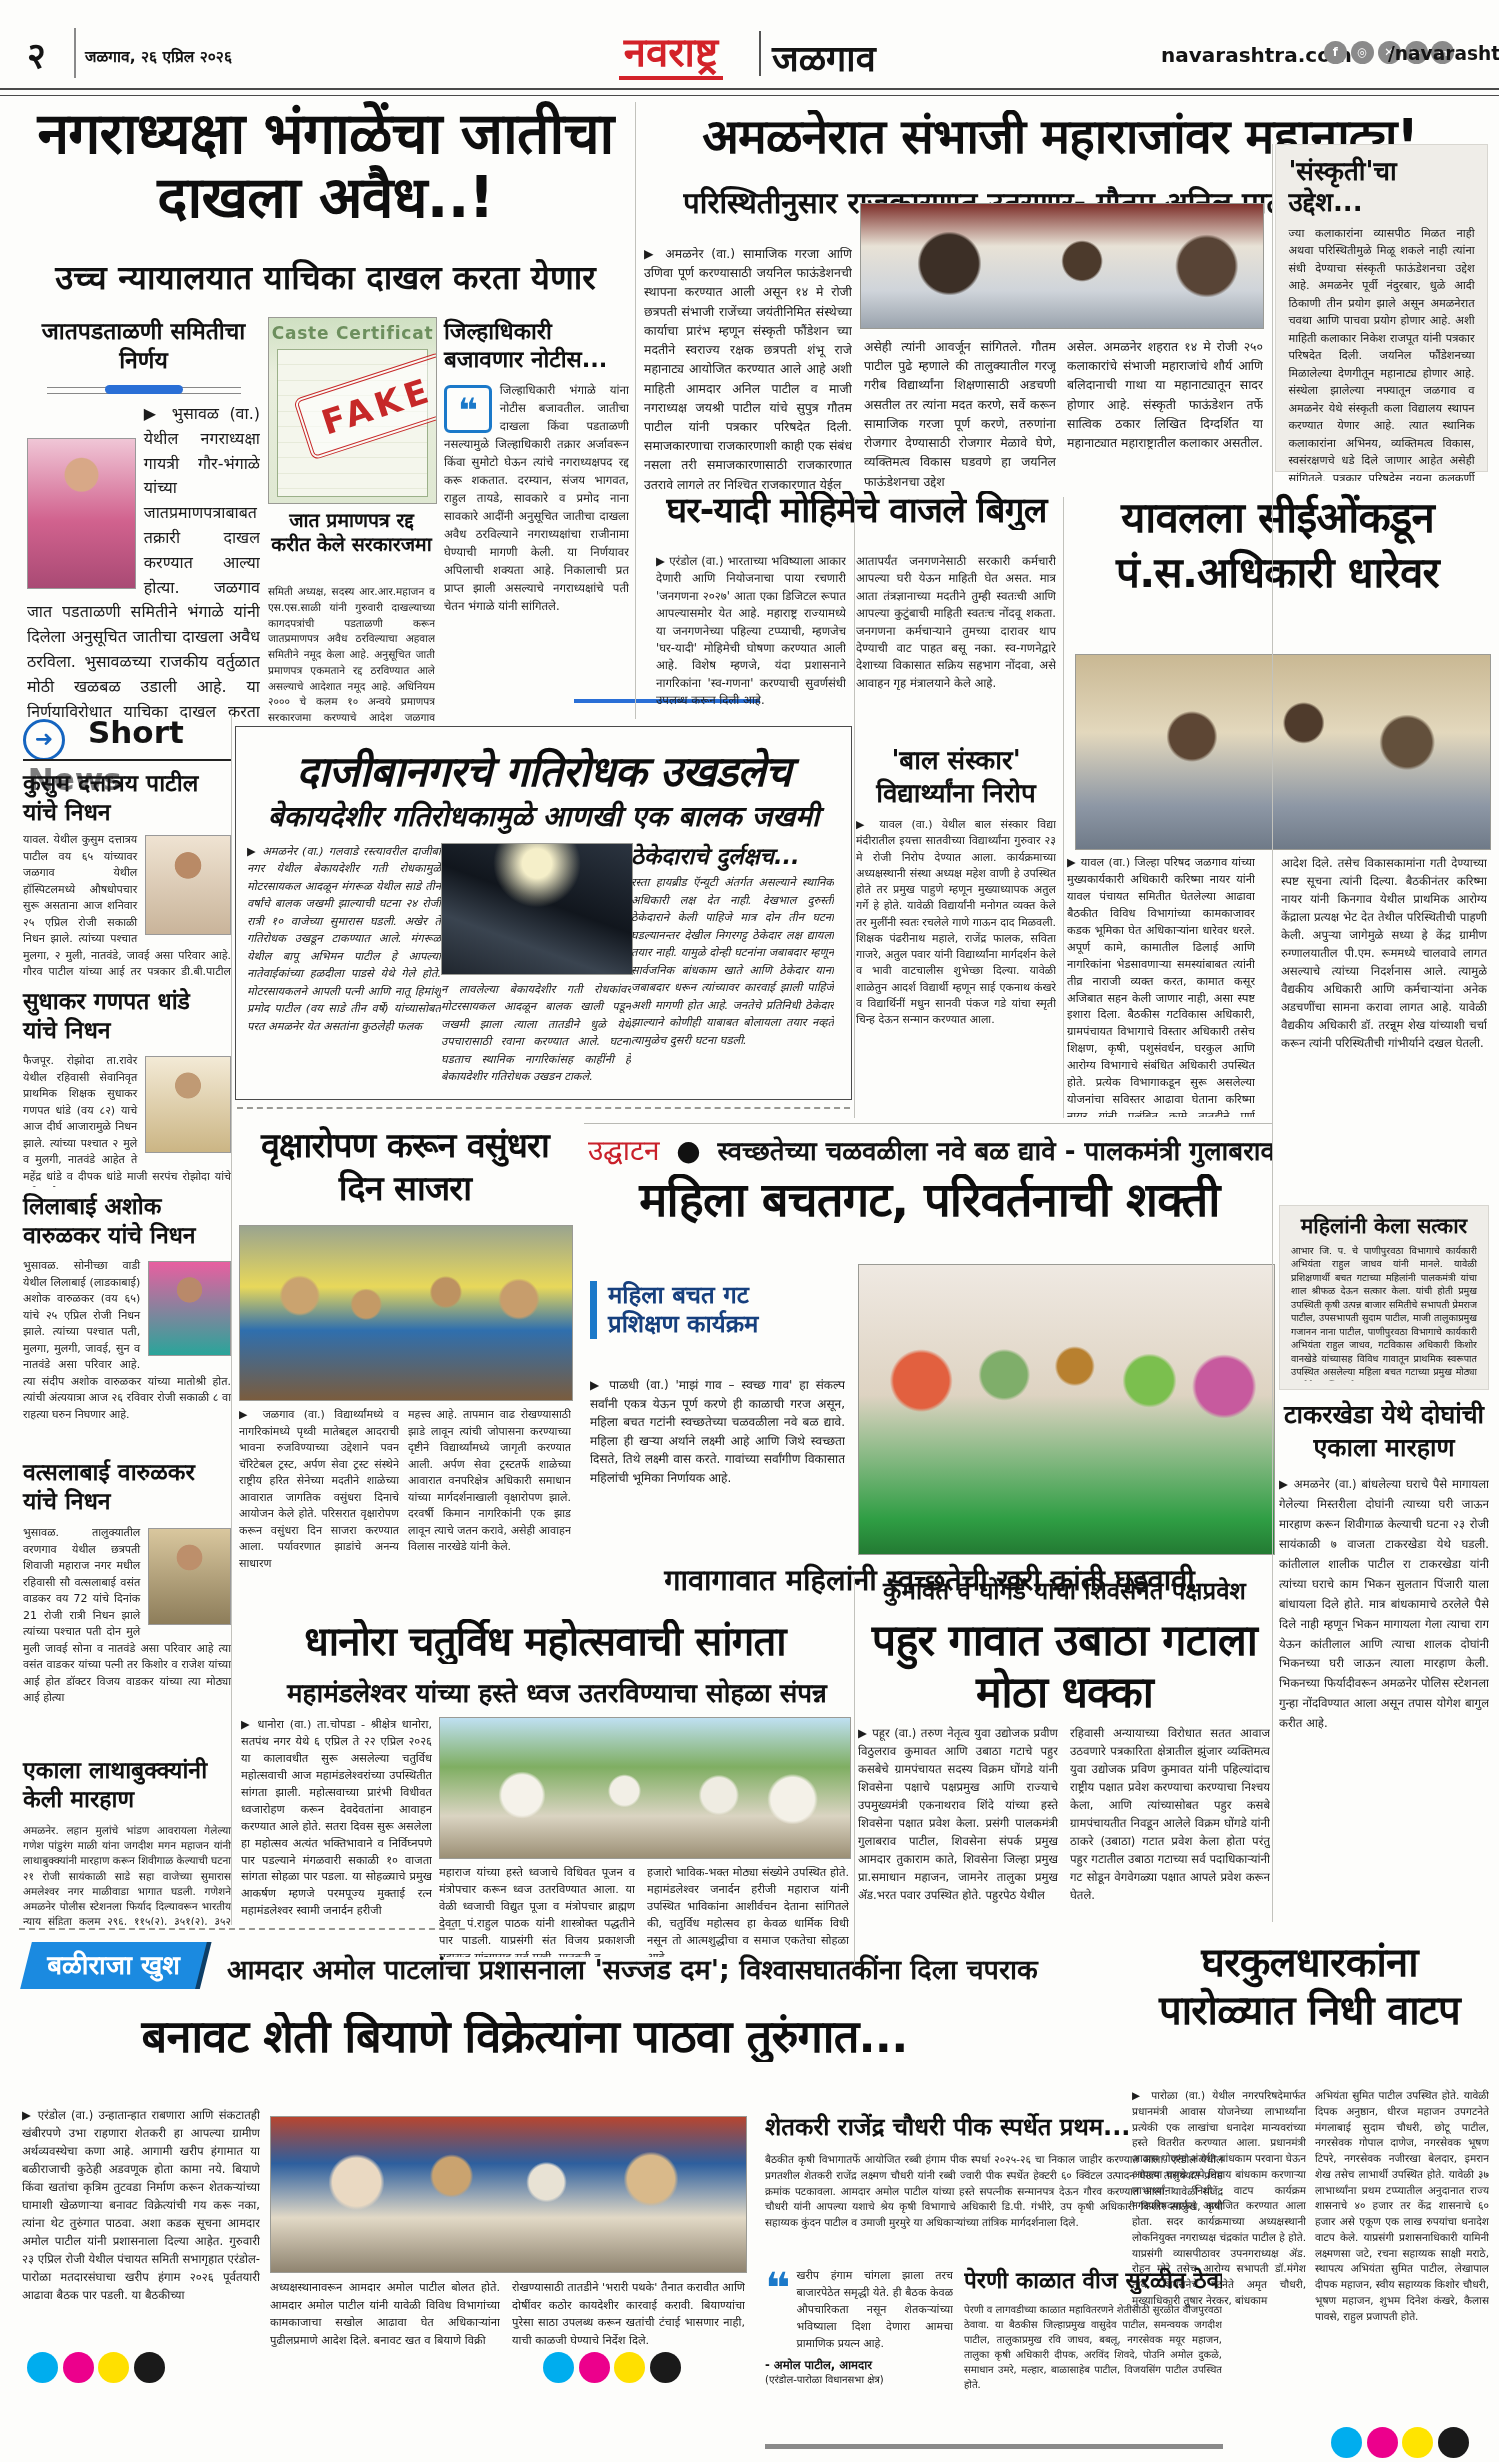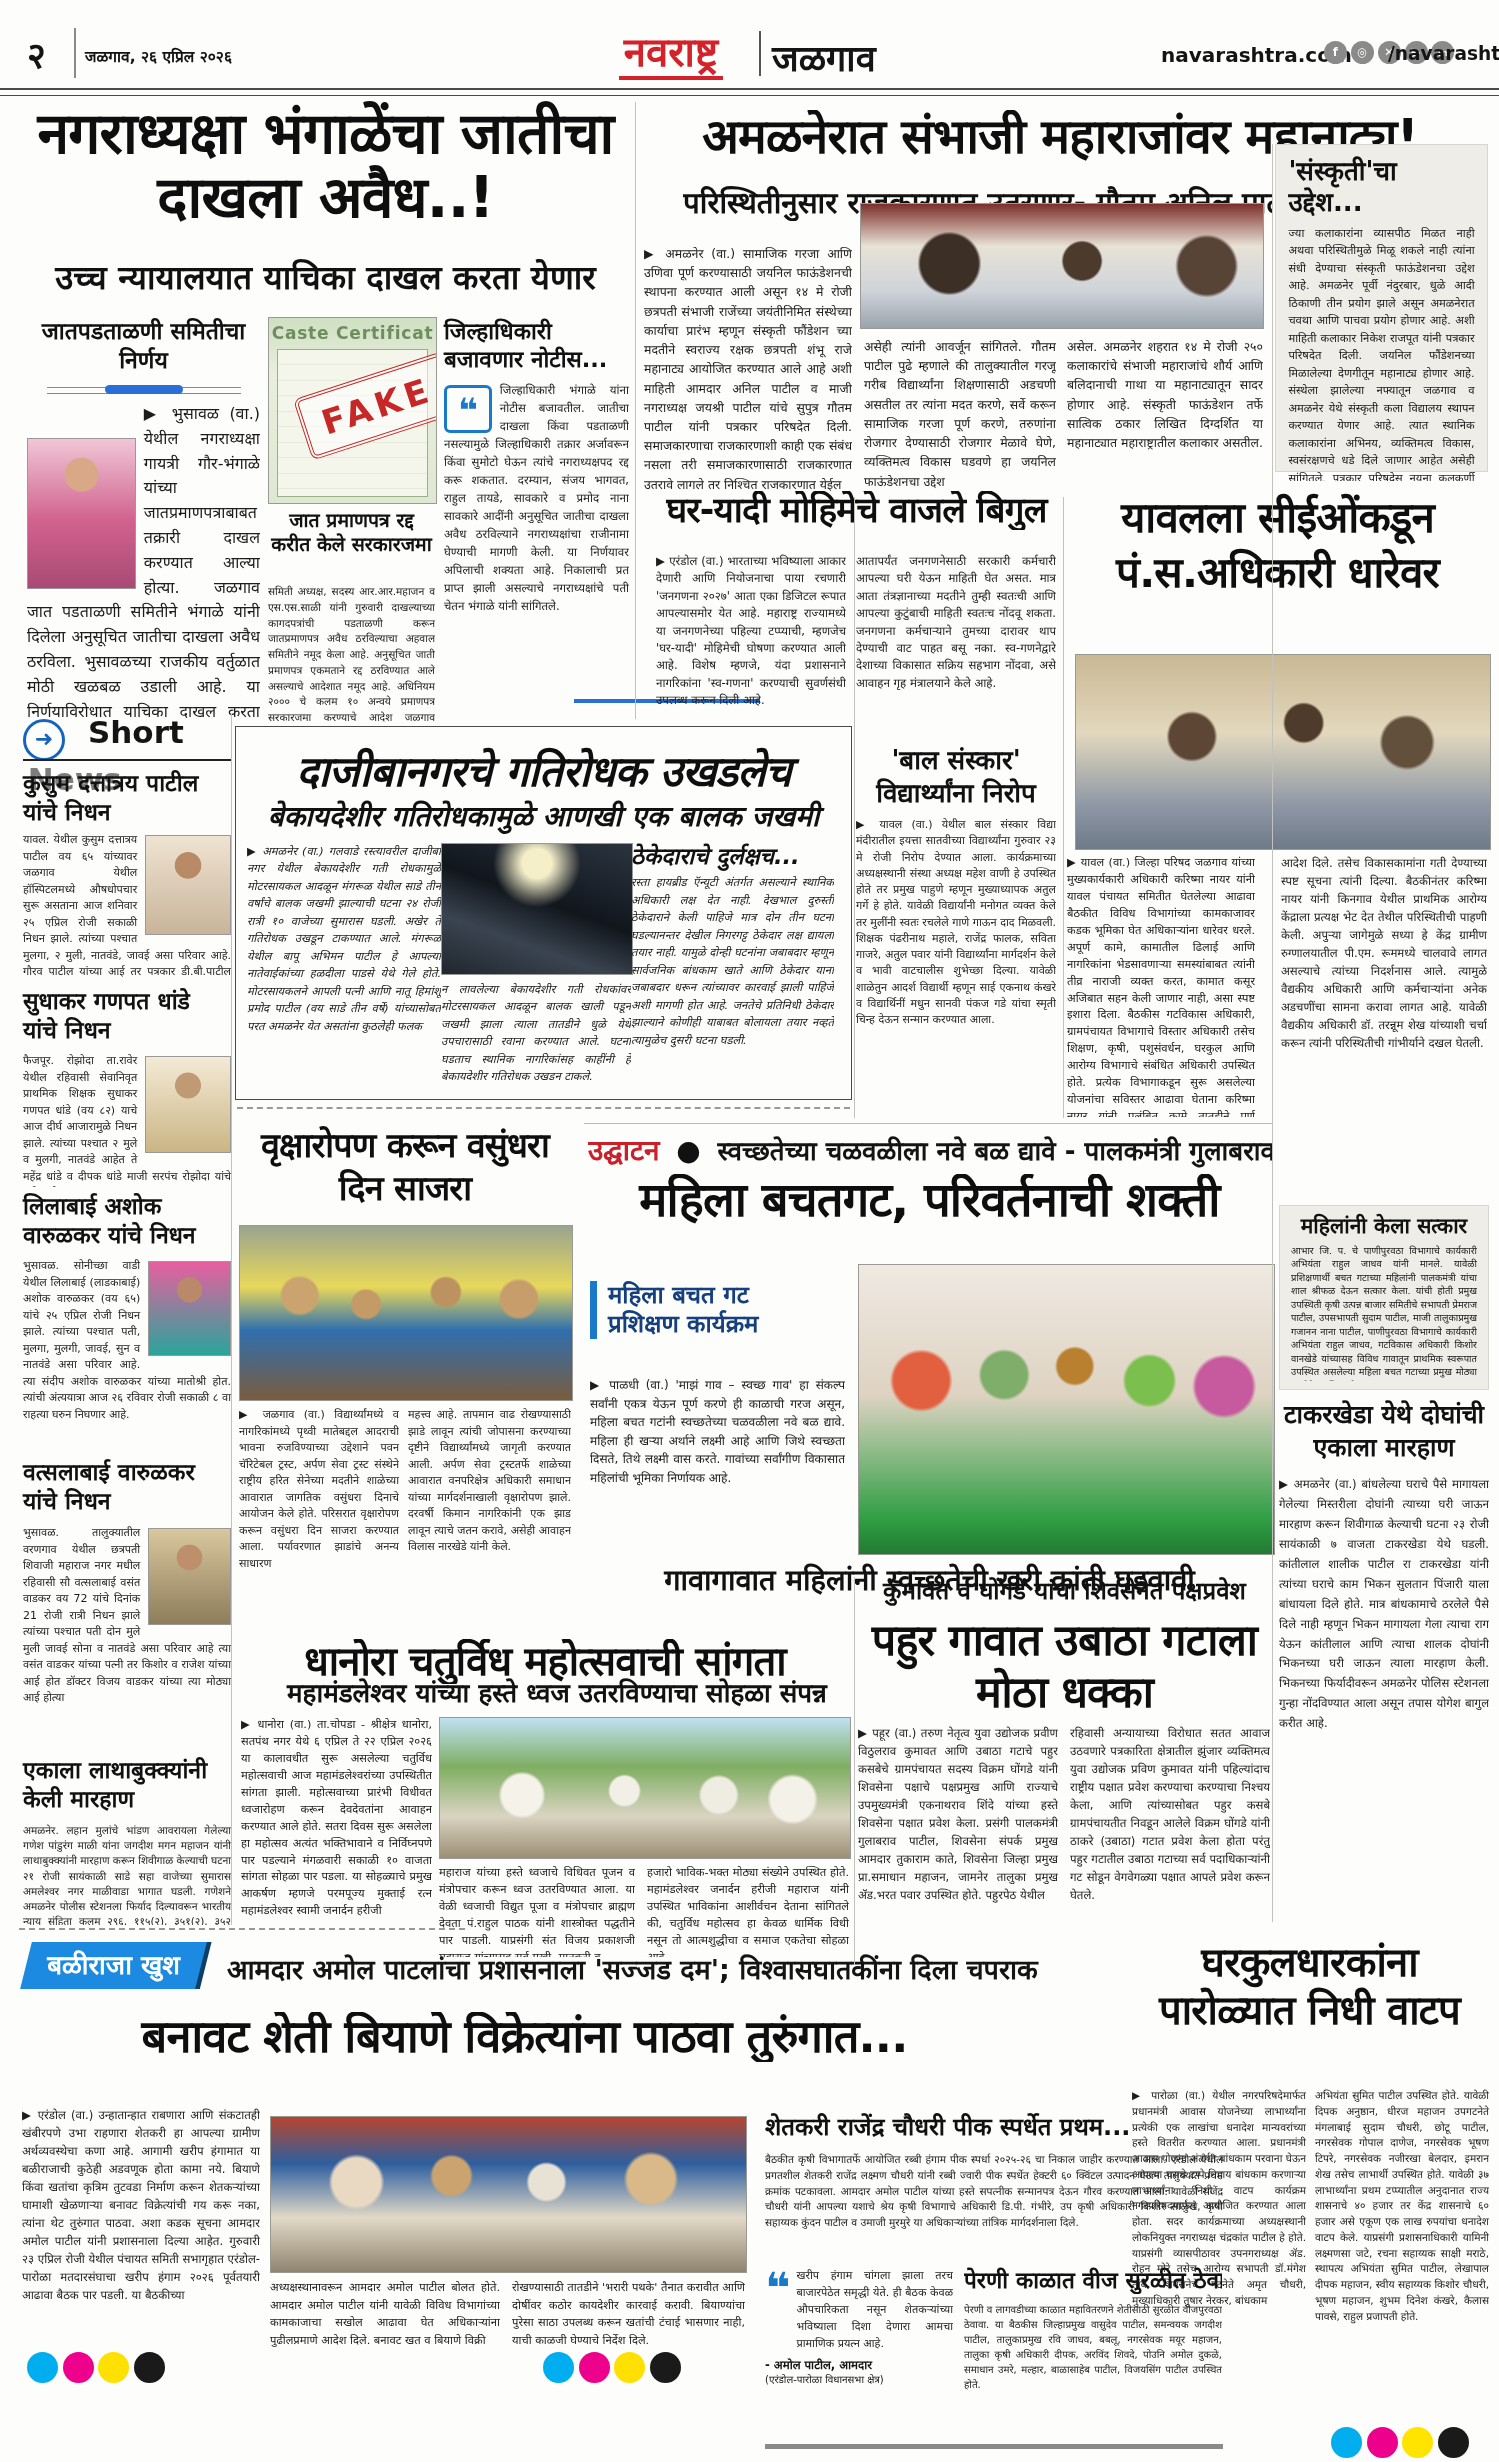--- a/index.html
+++ b/index.html
@@ -159,42 +159,42 @@
   <div class="abs sub ctr" style="left:856px;top:744px;width:200px;font-size:26px;line-height:1.25;">'बाल संस्कार' विद्यार्थ्यांना निरोप</div>
   <div class="abs body" style="left:856px;top:817px;width:200px;height:301px;font-size:11px;line-height:1.48;">▶ यावल (वा.) येथील बाल संस्कार विद्या मंदीरातील इयत्ता सातवीच्या विद्यार्थ्यांना गुरुवार २३ मे रोजी निरोप देण्यात आला. कार्यक्रमाच्या अध्यक्षस्थानी संस्था अध्यक्ष महेश वाणी हे उपस्थित होते तर प्रमुख पाहुणे म्हणून मुख्याध्यापक अतुल गर्गे हे होते. यावेळी विद्यार्यांनी मनोगत व्यक्त केले तर मुलींनी स्वतः रचलेले गाणे गाऊन दाद मिळवली. शिक्षक पंढरीनाथ महाले, राजेंद्र फालक, सविता गाजरे, अतुल पवार यांनी विद्यार्थ्यांना मार्गदर्शन केले व भावी वाटचालीस शुभेच्छा दिल्या. यावेळी शाळेतुन आदर्श विद्यार्थी म्हणून साई एकनाथ कंखरे व विद्यार्थिनीं मधुन सानवी पंकज गडे यांचा स्मृती चिन्ह देऊन सन्मान करण्यात आला.</div>
 
   <div class="abs hl ctr" style="left:239px;top:1124px;width:332px;font-size:34px;line-height:1.25;">वृक्षारोपण करून वसुंधरा दिन साजरा</div>
   <div class="abs ph" style="left:239px;top:1225px;width:332px;height:174px;background:radial-gradient(circle at 18% 40%,#caa36f 0 6%,transparent 7%),radial-gradient(circle at 38% 45%,#c49a66 0 6%,transparent 7%),radial-gradient(circle at 62% 38%,#bd9261 0 6%,transparent 7%),radial-gradient(circle at 84% 42%,#c79d6c 0 6%,transparent 7%),linear-gradient(180deg,#9aa48f 0%,#e8d85a 35%,#2f6fae 60%,#7a5c3e 100%);"></div>
   <div class="abs body" style="left:239px;top:1407px;width:160px;height:208px;font-size:11px;line-height:1.5;">▶ जळगाव (वा.) विद्यार्थ्यांमध्ये व नागरिकांमध्ये पृथ्वी मातेबद्दल आदराची भावना रुजविण्याच्या उद्देशाने पवन चॅरिटेबल ट्रस्ट, अर्पण सेवा ट्रस्ट संस्थेने राष्ट्रीय हरित सेनेच्या मदतीने शाळेच्या आवारात जागतिक वसुंधरा दिनाचे आयोजन केले होते. परिसरात वृक्षारोपण करून वसुंधरा दिन साजरा करण्यात आला. पर्यावरणात झाडांचे अनन्य साधारण</div>
   <div class="abs body" style="left:408px;top:1407px;width:163px;height:208px;font-size:11px;line-height:1.5;">महत्त्व आहे. तापमान वाढ रोखण्यासाठी झाडे लावून त्यांची जोपासना करण्याच्या दृष्टीने विद्यार्थ्यांमध्ये जागृती करण्यात आली. अर्पण सेवा ट्रस्टतर्फे शाळेच्या आवारात वनपरिक्षेत्र अधिकारी समाधान यांच्या मार्गदर्शनाखाली वृक्षारोपण झाले. दरवर्षी किमान नागरिकांनी एक झाड लावून त्याचे जतन करावे, असेही आवाहन विलास नारखेडे यांनी केले.</div>
 
   <div class="abs hrule" style="left:584px;top:1123px;width:689px;"></div>
   <div class="abs nowrap" style="left:588px;top:1130px;width:685px;font-size:28px;">
-    <span style="color:#c9202a;font-weight:700;">उद्घाटन</span>
+    <span style="color:#c9202a;font-weight:400;">उद्घाटन</span>
     <span style="color:#111;margin:0 7.8px;">●</span>
     <span class="kick" style="font-size:26px;">स्वच्छतेच्या चळवळीला नवे बळ द्यावे - पालकमंत्री गुलाबराव पाटील</span>
   </div>
   <div class="abs hl ctr nowrap" style="left:586px;top:1174px;width:687px;font-size:47px;">महिला बचतगट, परिवर्तनाची शक्ती</div>
   <div class="abs bluebar" style="left:590px;top:1281px;width:248px;">
     <div class="sub" style="font-size:24px;color:#163f7d;">महिला बचत गट</div>
     <div class="sub" style="font-size:24px;color:#163f7d;">प्रशिक्षण कार्यक्रम</div>
   </div>
   <div class="abs body" style="left:590px;top:1376px;width:255px;height:239px;font-size:12px;">▶ पाळधी (वा.) 'माझं गाव – स्वच्छ गाव' हा संकल्प सर्वांनी एकत्र येऊन पूर्ण करणे ही काळाची गरज असून, महिला बचत गटांनी स्वच्छतेच्या चळवळीला नवे बळ द्यावे. महिला ही खऱ्या अर्थाने लक्ष्मी आहे आणि जिथे स्वच्छता दिसते, तिथे लक्ष्मी वास करते. गावांच्या सर्वांगीण विकासात महिलांची भूमिका निर्णायक आहे.</div>
   <div class="abs ph" style="left:858px;top:1264px;width:415px;height:289px;background:radial-gradient(circle at 15% 40%,#e2603f 0 7%,transparent 8%),radial-gradient(circle at 35% 38%,#7fae6a 0 7%,transparent 8%),radial-gradient(circle at 52% 35%,#b8802f 0 6%,transparent 7%),radial-gradient(circle at 70% 40%,#7bbf4e 0 7%,transparent 8%),radial-gradient(circle at 88% 42%,#c75a9e 0 7%,transparent 8%),linear-gradient(180deg,#efe9e2 0%,#ded3c2 45%,#2f9e44 88%,#237a33 100%);"></div>
   <div class="abs sub ctr nowrap" style="left:586px;top:1563px;width:687px;font-size:29px;">गावागावात महिलांनी स्वच्छतेची खरी क्रांती घडवावी</div>
 
   <div class="abs graybox" style="left:1279px;top:1205px;width:210px;height:185px;padding:7.8px 11px;">
     <div class="sub ctr" style="font-size:21px;">महिलांनी केला सत्कार</div>
     <div class="body" style="font-size:9.5px;line-height:1.42;height:137px;margin-top:4.7px;">आभार जि. प. चे पाणीपुरवठा विभागाचे कार्यकारी अभियंता राहुल जाधव यांनी मानले. यावेळी प्रशिक्षणार्थी बचत गटाच्या महिलांनी पालकमंत्री यांचा शाल श्रीफळ देऊन सत्कार केला. यांची होती प्रमुख उपस्थिती कृषी उत्पन्न बाजार समितीचे सभापती प्रेमराज पाटील, उपसभापती सुदाम पाटील, माजी तालुकाप्रमुख गजानन नाना पाटील, पाणीपुरवठा विभागाचे कार्यकारी अभियंता राहुल जाधव, गटविकास अधिकारी किशोर वानखेडे यांच्यासह विविध गावातून प्राथमिक स्वरूपात उपस्थित असलेल्या महिला बचत गटाच्या प्रमुख मोठ्या संख्येने उपस्थित होत्या.</div>
   </div>
 
   <div class="abs sub ctr" style="left:1279px;top:1399px;width:210px;font-size:25px;line-height:1.3;">टाकरखेडा येथे दोघांची एकाला मारहाण</div>
   <div class="abs body" style="left:1279px;top:1475px;width:210px;height:450px;font-size:11.6px;line-height:1.72;">▶ अमळनेर (वा.) बांधलेल्या घराचे पैसे मागायला गेलेल्या मिस्तरीला दोघांनी त्याच्या घरी जाऊन मारहाण करून शिवीगाळ केल्याची घटना २३ रोजी सायंकाळी ७ वाजता टाकरखेडा येथे घडली. कांतीलाल शालीक पाटील रा टाकरखेडा यांनी त्यांच्या घराचे काम भिकन सुलतान पिंजारी याला बांधायला दिले होते. मात्र बांधकामाचे ठरलेले पैसे दिले नाही म्हणून भिकन मागायला गेला त्याचा राग येऊन कांतीलाल आणि त्याचा शालक दोघांनी भिकनच्या घरी जाऊन त्याला मारहाण केली. भिकनच्या फिर्यादीवरून अमळनेर पोलिस स्टेशनला गुन्हा नोंदविण्यात आला असून तपास योगेश बागुल करीत आहे.</div>
 
-  <div class="abs hl ctr nowrap" style="left:239px;top:1619px;width:612px;font-size:40px;margin-top:20px;">धानोरा चतुर्विध महोत्सवाची सांगता</div>
+  <div class="abs hl ctr nowrap" style="left:239px;top:1619px;width:612px;font-size:40px;">धानोरा चतुर्विध महोत्सवाची सांगता</div>
   <div class="abs sub ctr nowrap" style="left:268px;top:1678px;width:578px;font-size:26px;">महामंडलेश्वर यांच्या हस्ते ध्वज उतरविण्याचा सोहळा संपन्न</div>
   <div class="abs body" style="left:241px;top:1717px;width:191px;height:233px;font-size:11.3px;line-height:1.5;">▶ धानोरा (वा.) ता.चोपडा - श्रीक्षेत्र धानोरा, सतपंथ नगर येथे ६ एप्रिल ते २२ एप्रिल २०२६ या कालावधीत सुरू असलेल्या चतुर्विध महोत्सवाची आज महामंडलेश्वरांच्या उपस्थितीत सांगता झाली. महोत्सवाच्या प्रारंभी विधीवत ध्वजारोहण करून देवदेवतांना आवाहन करण्यात आले होते. सतरा दिवस सुरू असलेला हा महोत्सव अत्यंत भक्तिभावाने व निर्विघ्नपणे पार पडल्याने मंगळवारी सकाळी १० वाजता सांगता सोहळा पार पडला. या सोहळ्याचे प्रमुख आकर्षण म्हणजे परमपूज्य मुक्ताई रत्न महामंडलेश्वर स्वामी जनार्दन हरीजी</div>
   <div class="abs ph" style="left:439px;top:1717px;width:410px;height:140px;background:radial-gradient(circle at 20% 55%,#f5f2ea 0 6%,transparent 7%),radial-gradient(circle at 45% 52%,#f2efe6 0 6%,transparent 7%),radial-gradient(circle at 68% 55%,#efece2 0 6%,transparent 7%),radial-gradient(circle at 86% 58%,#f4f1e8 0 6%,transparent 7%),linear-gradient(180deg,#bfe0f2 0%,#7fae62 35%,#dad4c2 70%,#9b8f75 100%);"></div>
   <div class="abs body" style="left:439px;top:1865px;width:196px;height:92px;font-size:11.3px;line-height:1.5;">महाराज यांच्या हस्ते ध्वजाचे विधिवत पूजन व मंत्रोपचार करून ध्वज उतरविण्यात आला. या वेळी ध्वजाची विद्युत पूजा व मंत्रोपचार ब्राह्मण देवता पं.राहुल पाठक यांनी शास्त्रोक्त पद्धतीने पार पाडली. याप्रसंगी संत विजय प्रकाशजी महाराज यांच्यासह सर्व मुखी, मानकरी व</div>
   <div class="abs body" style="left:647px;top:1865px;width:202px;height:92px;font-size:11.3px;line-height:1.5;">हजारो भाविक-भक्त मोठ्या संख्येने उपस्थित होते. महामंडलेश्वर जनार्दन हरीजी महाराज यांनी उपस्थित भाविकांना आशीर्वचन देताना सांगितले की, चतुर्विध महोत्सव हा केवळ धार्मिक विधी नसून तो आत्मशुद्धीचा व समाज एकतेचा सोहळा आहे.</div>
 
   <div class="abs sub ctr nowrap" style="left:858px;top:1577px;width:413px;font-size:24px;">कुमावत व घोंगडे यांचा शिवसेनेत पक्षप्रवेश</div>
   <div class="abs hl ctr" style="left:858px;top:1615px;width:413px;font-size:43px;line-height:1.2;">पहुर गावात उबाठा गटाला मोठा धक्का</div>
   <div class="abs body" style="left:858px;top:1725px;width:200px;height:242px;font-size:11.6px;">▶ पहूर (वा.) तरुण नेतृत्व युवा उद्योजक प्रवीण विठुलराव कुमावत आणि उबाठा गटाचे पहुर कसबेचे ग्रामपंचायत सदस्य विक्रम घोंगडे यांनी शिवसेना पक्षाचे पक्षप्रमुख आणि राज्याचे उपमुख्यमंत्री एकनाथराव शिंदे यांच्या हस्ते शिवसेना पक्षात प्रवेश केला. प्रसंगी पालकमंत्री गुलाबराव पाटील, शिवसेना संपर्क प्रमुख आमदार तुकाराम काते, शिवसेना जिल्हा प्रमुख प्रा.समाधान महाजन, जामनेर तालुका प्रमुख ॲड.भरत पवार उपस्थित होते. पहुरपेठ येथील</div>
   <div class="abs body" style="left:1070px;top:1725px;width:200px;height:242px;font-size:11.6px;">रहिवासी अन्यायाच्या विरोधात सतत आवाज उठवणारे पत्रकारिता क्षेत्रातील झुंजार व्यक्तिमत्व युवा उद्योजक प्रविण कुमावत यांनी पहिल्यांदाच राष्ट्रीय पक्षात प्रवेश करण्याचा करण्याचा निश्चय केला, आणि त्यांच्यासोबत पहुर कसबे ग्रामपंचायतीत निवडून आलेले विक्रम घोंगडे यांनी ठाकरे (उबाठा) गटात प्रवेश केला होता परंतु पहुर गटातील उबाठा गटाच्या सर्व पदाधिकाऱ्यांनी गट सोडून वेगवेगळ्या पक्षात आपले प्रवेश करून घेतले.</div>

